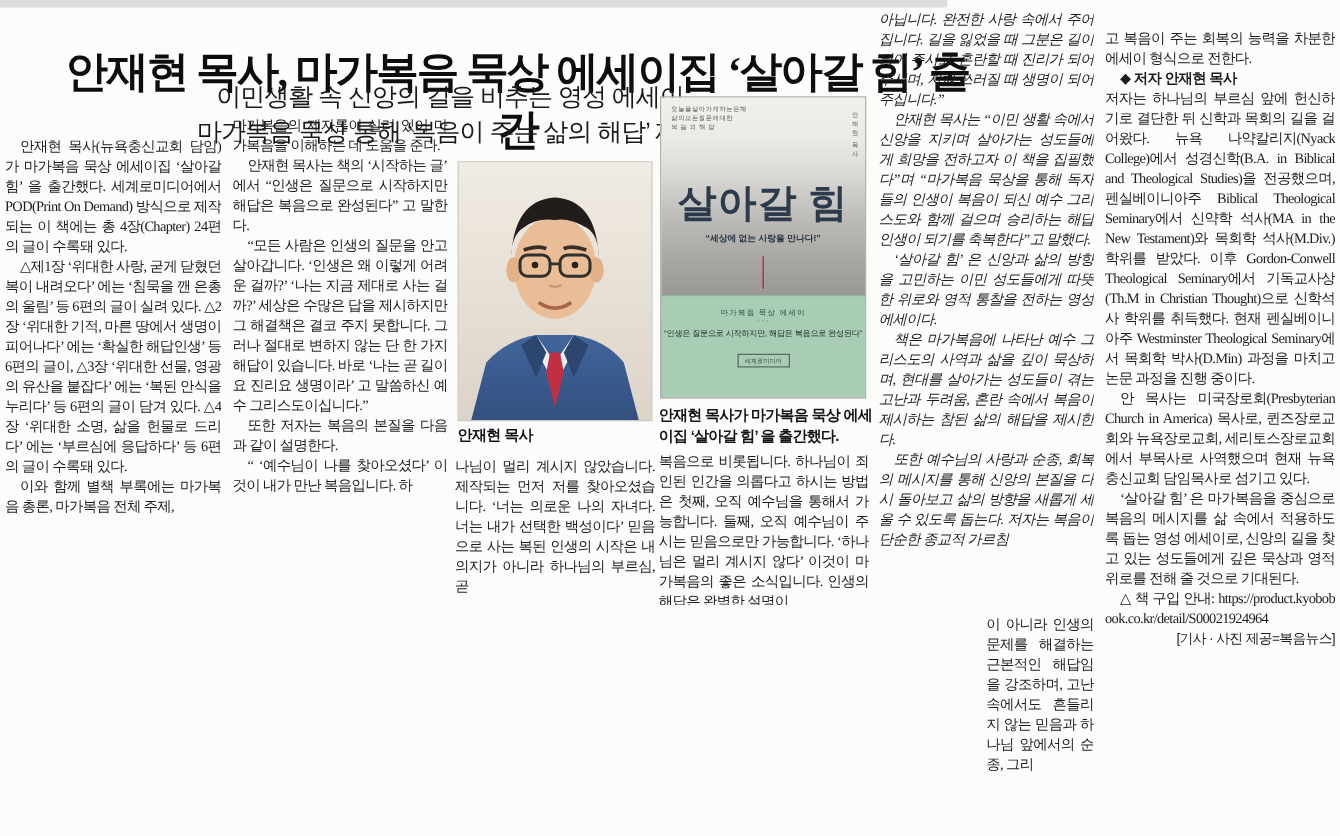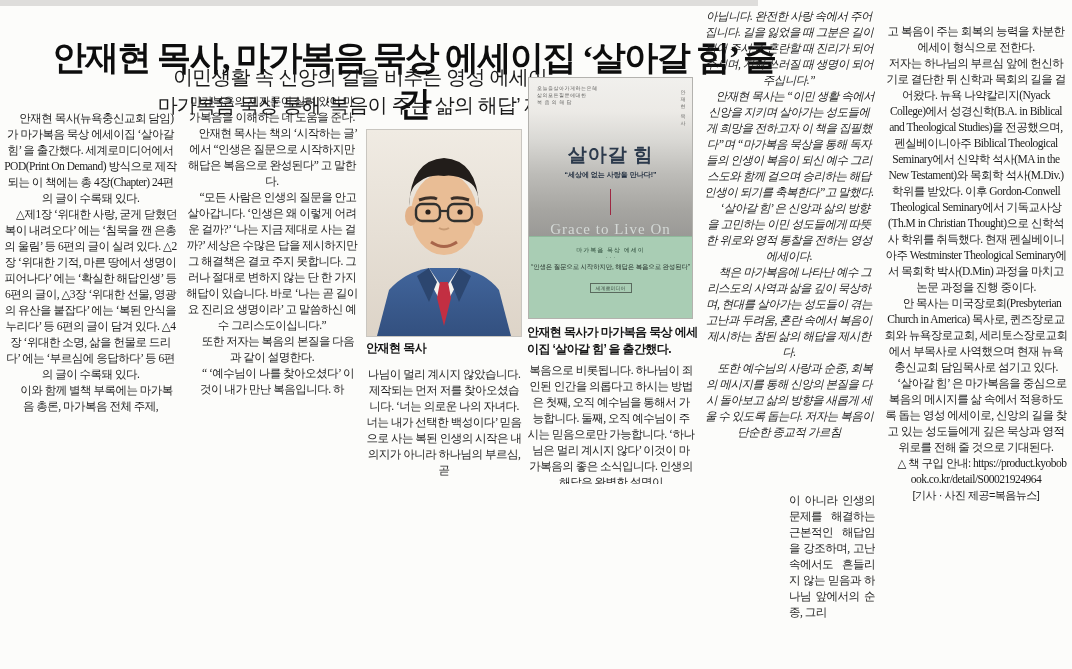--- a/index.html
+++ b/index.html
@@ -15,21 +15,21 @@
   }
   .subhead{position:absolute;left:40px;width:640px;text-align:center;
     font-family:"Liberation Sans","DejaVu Sans",sans-serif;
     font-size:20px;font-weight:500;letter-spacing:-0.8px;color:#1a1a1a;}
   .subhead1{top:64px;}
   .subhead2{top:92px;}
   .col{
     position:absolute;text-align:justify;overflow:hidden;
     font-size:11.5px;line-height:16px;letter-spacing:-0.5px;color:#1c1c1c;
   }
-  .col p{margin:0;text-indent:12px;text-align:center;}
+  .col p{margin:0;text-indent:12px;}
   .col.cont p:first-child{text-indent:0;}
   .plist{display:contents;}
   .col1{left:4px;top:110px;width:173px;height:374px;}
   .col2{left:186px;top:93px;width:172px;height:374px;}
   .col3{left:364px;top:366px;width:160px;height:118px;}
   .col4{left:527px;top:362px;width:168px;height:122px;}
   .col5{left:703px;top:8px;width:172px;height:484px;font-style:italic;}
   .col5-wrap{position:absolute;left:789px;top:492px;width:86px;height:170px;
     text-align:justify;font-size:11.5px;line-height:16px;letter-spacing:-0.5px;
     overflow:hidden;color:#1c1c1c;}
@@ -48,21 +48,21 @@
   .book{position:absolute;left:528px;top:77px;width:163px;height:240px;
     border:1px solid #b3b2ae;overflow:hidden;text-align:center;
     background:linear-gradient(180deg,#f1f0ed 0%,#eceae6 14%,#d9d8d4 26%,
       #bdbcb8 40%,#a6a5a1 55%,#939290 72%,#838280 100%);}
   .book-toplines{position:absolute;left:8px;top:7px;text-align:left;
     font-family:"Liberation Sans","DejaVu Sans",sans-serif;
     font-size:5px;line-height:7px;color:#5a5a58;letter-spacing:0.5px;}
   .book-toplines div{margin:0;}
   .book-side{position:absolute;right:6px;top:8px;writing-mode:vertical-rl;
     font-size:5px;color:#5a5a58;font-family:"Liberation Sans","DejaVu Sans",sans-serif;letter-spacing:2px;}
-  .book-title{margin-top:64px;font-size:19px;font-weight:700;color:#2c3a4c;
+  .book-title{margin-top:64px;font-size:31px;font-weight:700;color:#2c3a4c;
     letter-spacing:1px;}
   .book-sub{margin-top:2px;font-size:7px;font-weight:700;color:#253243;
     font-family:"Liberation Sans","DejaVu Sans",sans-serif;}
   .book-rule{width:1px;height:26px;margin:9px auto 6px auto;background:#9e2742;}
   .book-eng{font-size:15px;color:#d3d8d5;letter-spacing:1px;}
   .book-band{position:absolute;left:0;right:0;bottom:0;height:72px;
     background:#a9cdb4;border-top:1px solid #8fb89b;padding-top:9px;
     font-family:"Liberation Sans","DejaVu Sans",sans-serif;}
   .band-label{font-size:6px;color:#2c4a38;letter-spacing:1px;}
   .band-dots{font-size:6px;color:#2c4a38;line-height:5px;}
@@ -153,16 +153,17 @@
   <div class="plist"><p>복음으로 비롯됩니다. 하나님이 죄인된 인간을 의롭다고 하시는 방법은 첫째, 오직 예수님을 통해서 가능합니다. 둘째, 오직 예수님이 주시는 믿음으로만 가능합니다. ‘하나님은 멀리 계시지 않다’ 이것이 마가복음의 좋은 소식입니다. 인생의 해답은 완벽한 설명이</p></div>
 </div>
 
 <div class="col col5 cont">
   <div class="plist"><p>아닙니다. 완전한 사랑 속에서 주어집니다. 길을 잃었을 때 그분은 길이 되어 주시고, 혼란할 때 진리가 되어 주시며, 지쳐 쓰러질 때 생명이 되어 주십니다.”</p><p>안재현 목사는 “이민 생활 속에서 신앙을 지키며 살아가는 성도들에게 희망을 전하고자 이 책을 집필했다”며 “마가복음 묵상을 통해 독자들의 인생이 복음이 되신 예수 그리스도와 함께 걸으며 승리하는 해답인생이 되기를 축복한다”고 말했다.</p><p>‘살아갈 힘’ 은 신앙과 삶의 방향을 고민하는 이민 성도들에게 따뜻한 위로와 영적 통찰을 전하는 영성 에세이다.</p><p>책은 마가복음에 나타난 예수 그리스도의 사역과 삶을 깊이 묵상하며, 현대를 살아가는 성도들이 겪는 고난과 두려움, 혼란 속에서 복음이 제시하는 참된 삶의 해답을 제시한다.</p><p>또한 예수님의 사랑과 순종, 회복의 메시지를 통해 신앙의 본질을 다시 돌아보고 삶의 방향을 새롭게 세울 수 있도록 돕는다. 저자는 복음이 단순한 종교적 가르침</p></div>
 </div>
 <div class="col5-wrap">이 아니라 인생의 문제를 해결하는 근본적인 해답임을 강조하며, 고난 속에서도 흔들리지 않는 믿음과 하나님 앞에서의 순종, 그리</div>
 
 <div class="col col6 cont">
   <p>고 복음이 주는 회복의 능력을 차분한 에세이 형식으로 전한다.</p>
+  <p class="author-head">◆ 저자 안재현 목사</p>
   <div class="plist"><p>저자는 하나님의 부르심 앞에 헌신하기로 결단한 뒤 신학과 목회의 길을 걸어왔다. 뉴욕 나약칼리지(Nyack College)에서 성경신학(B.A. in Biblical and Theological Studies)을 전공했으며, 펜실베이니아주 Biblical Theological Seminary에서 신약학 석사(MA in the New Testament)와 목회학 석사(M.Div.) 학위를 받았다. 이후 Gordon-Conwell Theological Seminary에서 기독교사상(Th.M in Christian Thought)으로 신학석사 학위를 취득했다. 현재 펜실베이니아주 Westminster Theological Seminary에서 목회학 박사(D.Min) 과정을 마치고 논문 과정을 진행 중이다.</p><p>안 목사는 미국장로회(Presbyterian Church in America) 목사로, 퀸즈장로교회와 뉴욕장로교회, 세리토스장로교회에서 부목사로 사역했으며 현재 뉴욕충신교회 담임목사로 섬기고 있다.</p><p>‘살아갈 힘’ 은 마가복음을 중심으로 복음의 메시지를 삶 속에서 적용하도록 돕는 영성 에세이로, 신앙의 길을 찾고 있는 성도들에게 깊은 묵상과 영적 위로를 전해 줄 것으로 기대된다.</p></div>
   <p class="purchase">△ 책 구입 안내: https://product.kyobobook.co.kr/detail/S00021924964</p>
   <p class="credit">[기사 · 사진 제공=복음뉴스]</p>
 </div>
 
 </body></html>

